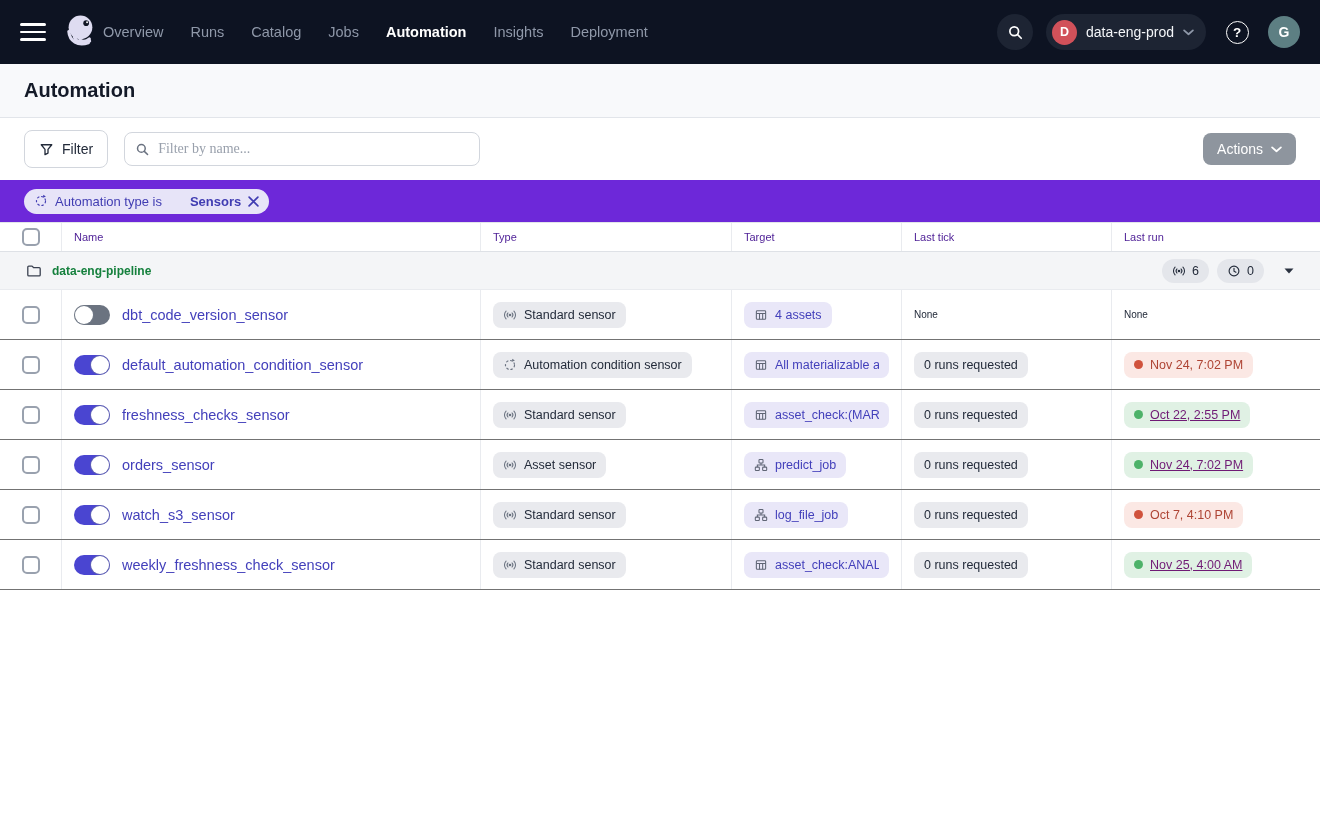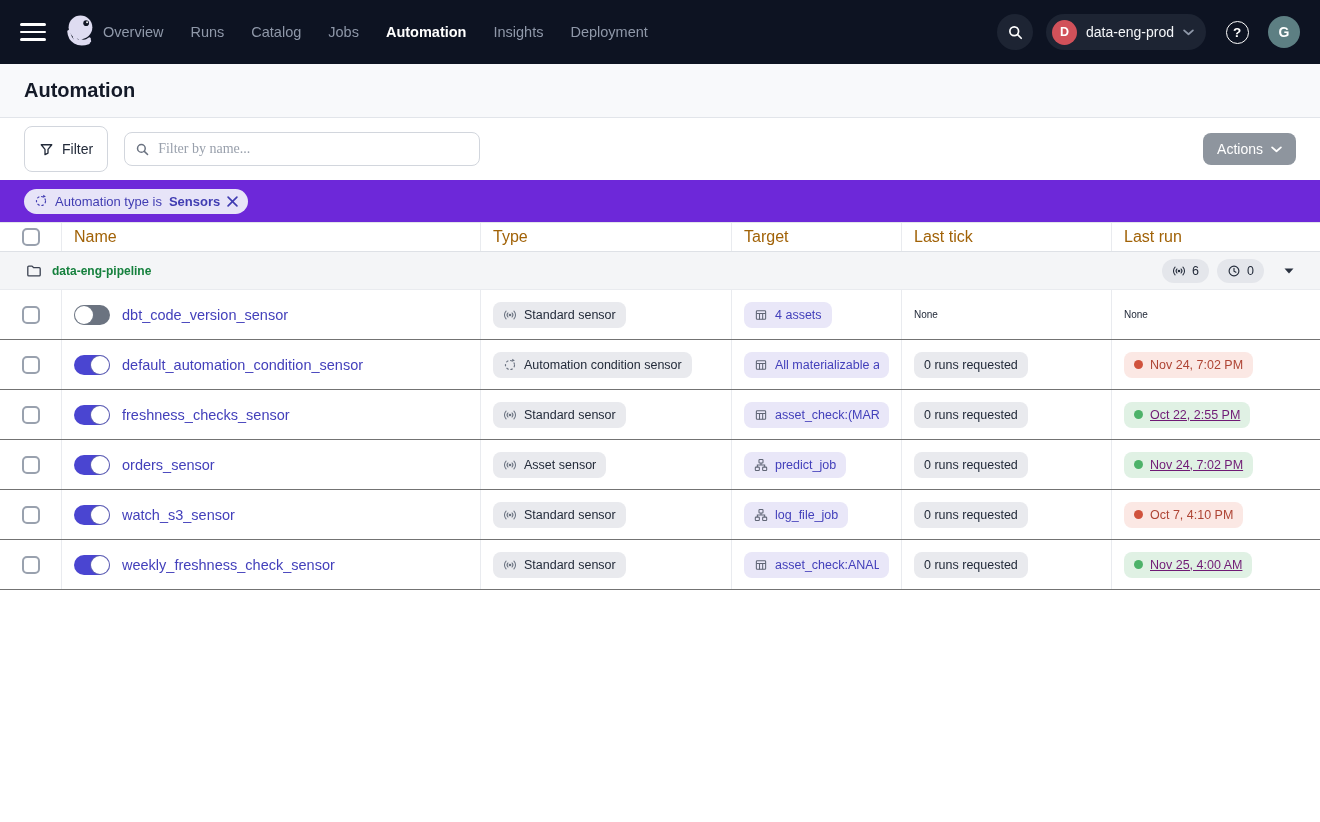--- a/index.html
+++ b/index.html
@@ -28,39 +28,39 @@
   .help-btn { width:36px; height:36px; background:none; border:none; display:flex; align-items:center; justify-content:center; cursor:pointer; }
   .help-ring { width:23px; height:23px; border-radius:50%; border:1.8px solid #fff; color:#fff; font-size:13.5px; font-weight:700; display:flex; align-items:center; justify-content:center; }
   .user-avatar { width:32px; height:32px; border-radius:50%; background:#5D7F83; color:#fff; font-size:14px; font-weight:600; display:flex; align-items:center; justify-content:center; cursor:pointer; border:none; }
 
   
   .title-bar { height:54px; background:#F8F9FB; border-bottom:1px solid #E2E5EA; display:flex; align-items:center; padding:0 24px; }
   .page-title { font-size:20px; font-weight:700; color:#141A28; }
 
   
   .toolbar { height:62px; display:flex; align-items:center; padding:0 24px; gap:16px; background:#fff; }
-  .filter-btn { height:46px; display:flex; align-items:center; gap:8px; padding:0 14px; border:1px solid #D2D6DD; border-radius:8px; background:#fff; font-size:14px; color:#232B3A; cursor:pointer; }
+  .filter-btn { height:38px; display:flex; align-items:center; gap:8px; padding:0 14px; border:1px solid #D2D6DD; border-radius:8px; background:#fff; font-size:14px; color:#232B3A; cursor:pointer; }
   .filter-btn .fi { color:#232B3A; }
   .search-box { width:356px; height:34px; border:1px solid #D2D6DD; border-radius:8px; display:flex; align-items:center; gap:8px; padding:0 10px; background:#fff; }
   .search-box .si { color:#6A7280; flex:none; }
   .search-box input { border:none; outline:none; flex:1; font-size:14px; color:#232B3A; font-family:Liberation Serif, serif; background:transparent; }
   .search-box input::placeholder { color:#99A0AC; }
   .actions-btn { margin-left:auto; height:32px; display:flex; align-items:center; gap:8px; padding:0 14px; border:none; border-radius:8px; background:#8E959E; color:#fff; font-size:14px; cursor:default; }
 
   
   .chip-row { height:42px; display:flex; align-items:center; padding:0 24px; background:#6d28d9; }
   .chip { height:25px; display:flex; align-items:center; gap:7px; padding:0 10px; border-radius:13px; background:#E7E4F8; color:#403CB2; font-size:13px; cursor:default; }
   .chip .ci { color:#403CB2; }
-  .chip .chip-value { font-weight:700; }
+  .chip .chip-value { font-weight:700;margin-left:21px; }
   .chip-x { background:none; border:none; color:#403CB2; display:flex; align-items:center; cursor:pointer; padding:0; }
 
   
   .grid-row { display:grid; grid-template-columns:62px 419px 251px 170px 210px 1fr; align-items:center; }
   .thead { height:30px; border-top:1px solid #E2E5EA; border-bottom:1px solid #DEE1E6; background:#fff; }
-  .thead .cell { font-size:16px; color:#a16207; }
+  .thead .cell { font-size:11px; color:#4c1d95; }
   .cell { height:100%; display:flex; align-items:center; padding:0 12px; border-right:1px solid #E9EBEF; overflow:hidden; }
   .cell:last-child { border-right:none; }
   .c-check { justify-content:center; padding:0; }
   .checkbox { width:18px; height:18px; border:2px solid #99A1AE; border-radius:5px; background:#fff; cursor:pointer; flex:none; }
 
   .group-row { height:38px; background:#F4F5F7; border-bottom:1px solid #E9EBEF; display:flex; align-items:center; padding:0 20px 0 26px; gap:10px; }
   .group-row .gi { color:#3A4150; flex:none; }
   .group-name { font-size:12px; font-weight:700; color:#15803d; }
   .group-right { margin-left:auto; display:flex; align-items:center; gap:8px; }
   .count-badge { height:24px; display:flex; align-items:center; gap:6px; padding:0 10px; border-radius:12px; background:#E4E6EB; font-size:12.5px; color:#232B3A; }

